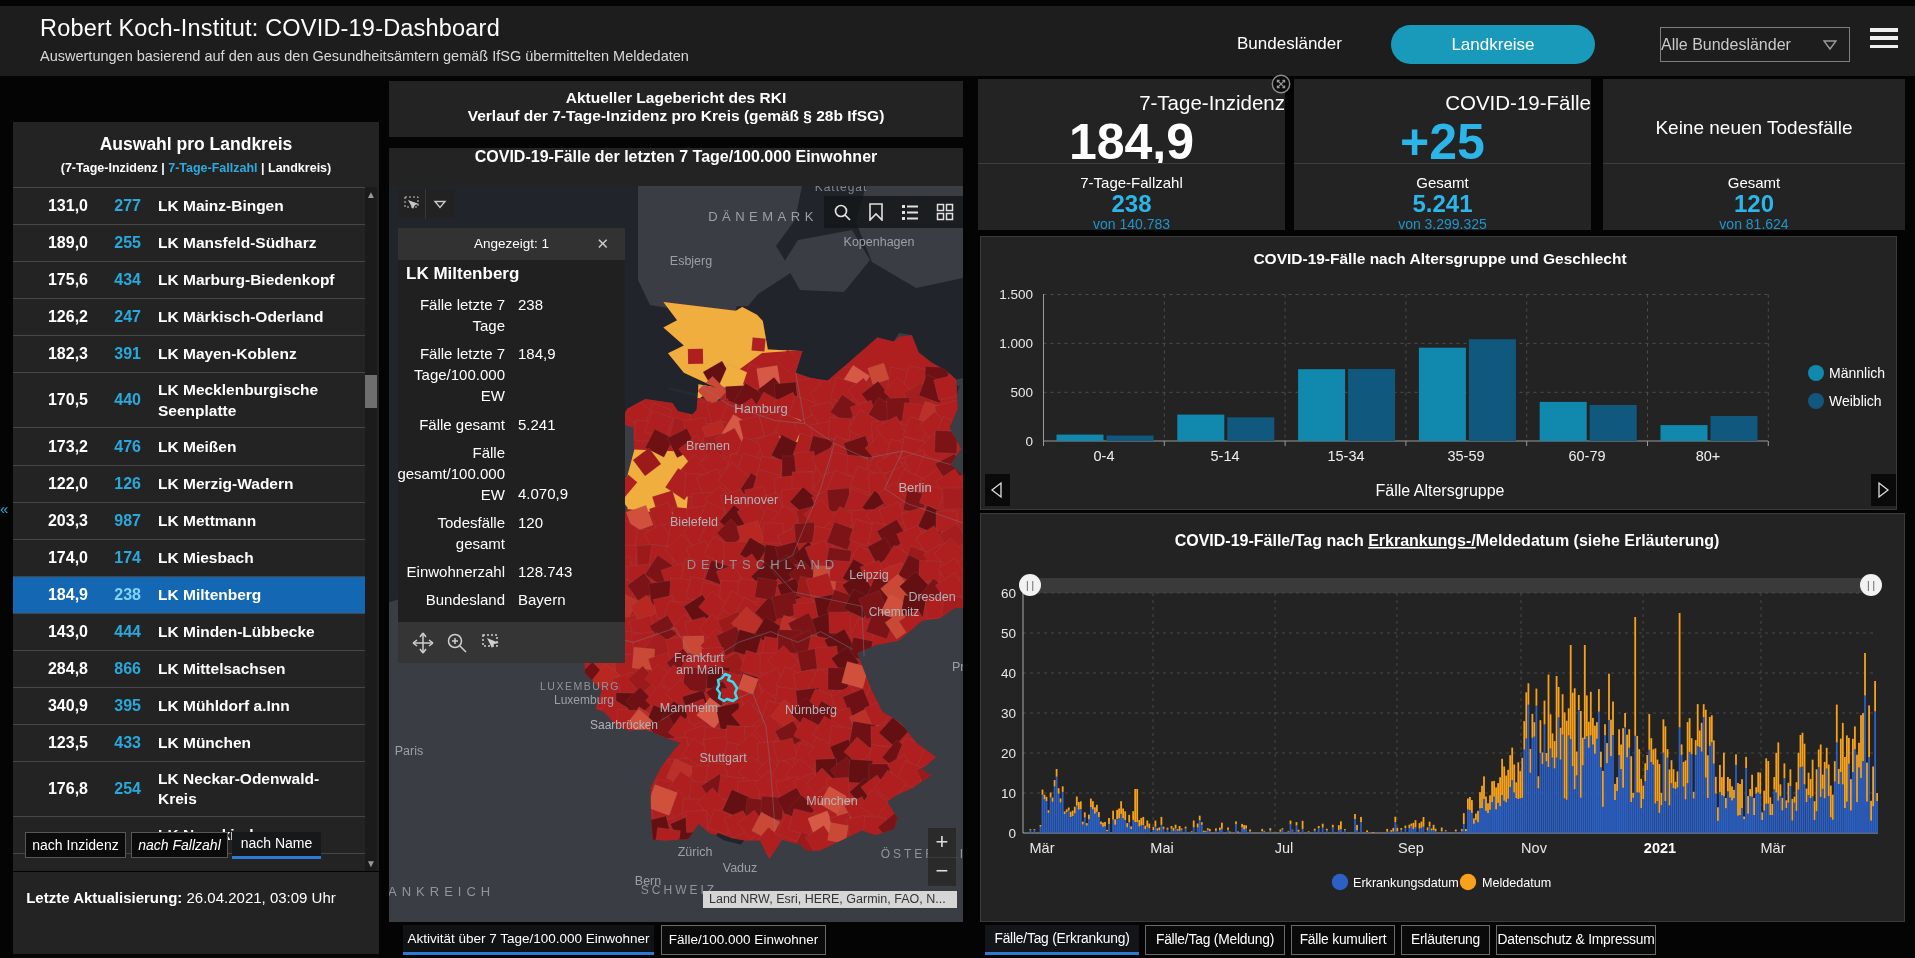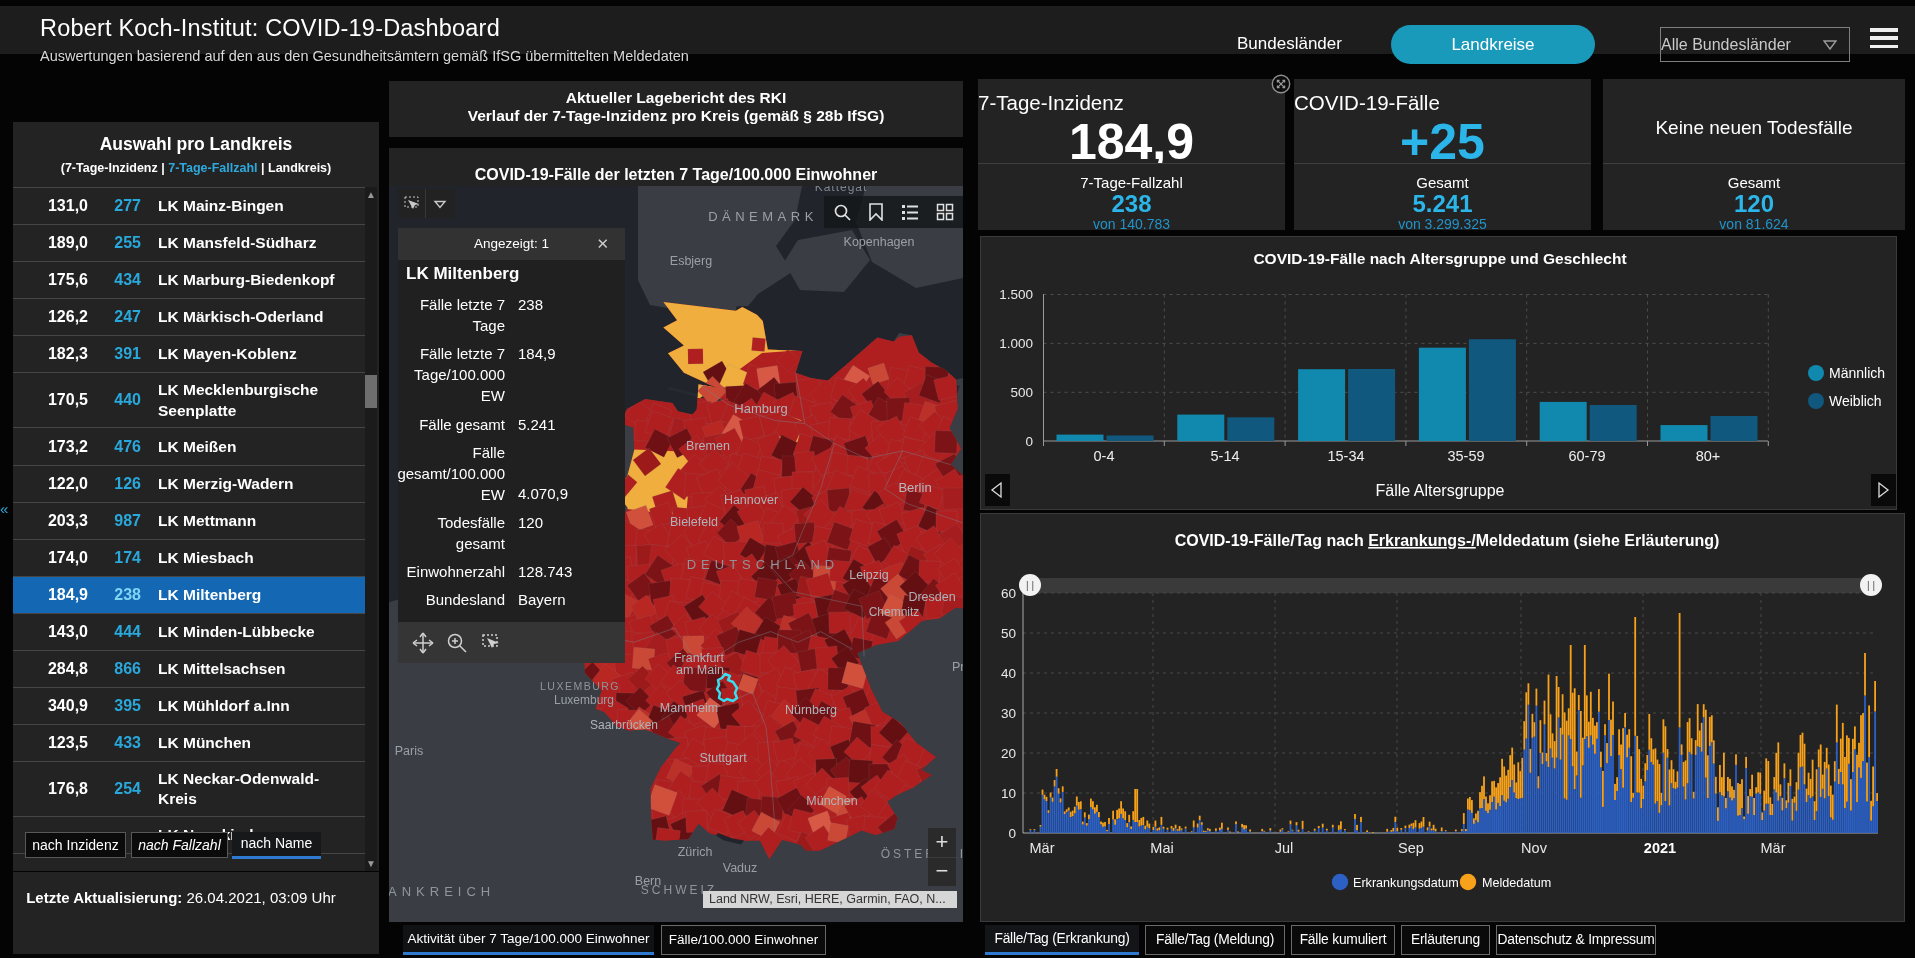--- a/index.html
+++ b/index.html
@@ -1,17 +1,17 @@
 <!DOCTYPE html>
 <html><head><meta charset="utf-8"><style>
 * { margin:0; padding:0; box-sizing:border-box; }
 html,body { width:1915px; height:958px; background:#040404; font-family:"Liberation Sans", sans-serif; overflow:hidden; position:relative; color:#fff; }
 .abs { position:absolute; }
 
-#hdr { left:0; top:6px; width:1915px; height:48px; background:#1d1d1d; }
+#hdr { left:0; top:6px; width:1915px; height:70px; background:#1d1d1d; }
 #hdr h1 { position:absolute; left:40px; top:9px; font-size:23.5px; font-weight:400; color:#fff; letter-spacing:0.2px;}
 #hdr .sub { position:absolute; left:40px; top:42px; font-size:14.5px; color:#d8d8d8; }
 #blnd { position:absolute; left:1237px; top:28px; font-size:17px; color:#fff; }
 #pill { position:absolute; left:1391px; top:19px; width:204px; height:39px; background:#1a9aba; border-radius:20px; text-align:center; line-height:39px; font-size:17px; color:#fff; }
 #ddl { position:absolute; left:1660px; top:21px; width:190px; height:35px; border:1px solid #7f7f7f; font-size:16px; color:#c9c9c9; line-height:33px; padding-left:0; }
 #ddl svg { position:absolute; right:12px; top:12px; }
 #burger div { width:28px; height:3.6px; background:#efefef; margin-bottom:4.8px; }
 
 #lp { left:13px; top:81px; width:366px; height:749px; background:#232323;margin-top:41px; }
 #lp .ttl { text-align:center; padding-top:12px; font-size:17.5px; font-weight:700; }
@@ -27,36 +27,36 @@
 .row.sel .c2 { color:#7fd4f4; }
 #sbar { position:absolute; right:2px; top:65px; width:12px; height:684px; background:#1b1b1b; }
 #sbar .thumb { position:absolute; left:0; top:188px; width:12px; height:33px; background:#6e6e6e; }
 #sbar .ar { position:absolute; left:0; width:12px; font-size:10px; color:#999; text-align:center; }
 .ltab { position:absolute; top:832px; height:26px; background:#0b0b0b; border:1px solid #585858; font-size:14px; color:#fff; text-align:center; line-height:24px; }
 .ltab.act { background:#16181a; border:none; border-bottom:3px solid #2e7ad1; line-height:23px; height:27px;}
 #lfoot { left:13px; top:872px; width:366px; height:82px; background:#232323; font-size:15px; text-align:center; padding-top:17px; padding-right:30px; }
 
 #banner { left:389px; top:81px; width:574px; height:56px; background:#232323; text-align:center; font-weight:700; font-size:15.5px; padding-top:8px; line-height:18px; }
 #mappanel { left:389px; top:148px; width:574px; height:774px; background:#232323; }
-#maptitle { text-align:center; font-weight:700; font-size:16px; padding-top:18px; }
+#maptitle { text-align:center; font-weight:700; font-size:16px; padding-top:0; }
 #mapbox { position:absolute; left:0; top:38px; width:574px; height:736px; overflow:hidden; }
 .mtab { position:absolute; top:925px; height:30px; background:#101214; font-size:13.5px; color:#fff; text-align:center; line-height:28px; }
 .mtab.act { border-bottom:3px solid #2e7ad1; }
 .mtab.inact { background:#0b0b0b; border:1px solid #6a6a6a; }
 
 #popup { position:absolute; left:9px; top:80px; width:227px; height:435px; background:#202020; z-index:5; }
 #popup .phead { height:32px; background:#323232; font-size:13.5px; text-align:center; line-height:32px; position:relative; }
 #popup .phead .x { position:absolute; right:16px; top:0; font-size:15px; color:#ccc; }
 #popup .pt { font-weight:700; font-size:17px; padding:4px 0 0 8px; }
 #popup .lab { position:absolute; left:-40px; width:147px; text-align:right; font-size:15px; line-height:21px; }
 #popup .val { position:absolute; left:120px; font-size:15px; line-height:21px; }
 #pfoot { position:absolute; bottom:0; left:0; width:100%; height:41px; background:#353535; }
 
 .card { position:absolute; top:79px; height:151px; background:#232323; }
-.card .t1 { text-align:left; font-size:20.5px; margin-top:12px; }
+.card .t1 { text-align:right; font-size:20.5px; margin-top:12px; }
 .card .t3 { text-align:center; font-size:19px; margin-top:38px; }
 .card .big { text-align:center; font-size:50px; font-weight:700; line-height:54px; }
 .card .big.cy { color:#2cb5e8; }
 .sub2 { position:absolute; top:163px; height:67px; background:#232323; border-top:1px solid #3e3e3e; text-align:center; }
 .sub2 .s1 { font-size:15px; margin-top:10px; }
 .sub2 .s2 { font-size:24px; font-weight:700; color:#2cb5e8; margin-top:0px; line-height:25px;}
 .sub2 .s3 { font-size:14px; color:#2193c9; }
 
 #agepanel { left:980px; top:236px; width:917px; height:274px; background:#232323; border:1px solid #3a3a3a; }
 #tspanel { left:980px; top:513px; width:925px; height:409px; background:#232323; border:1px solid #3a3a3a; }

